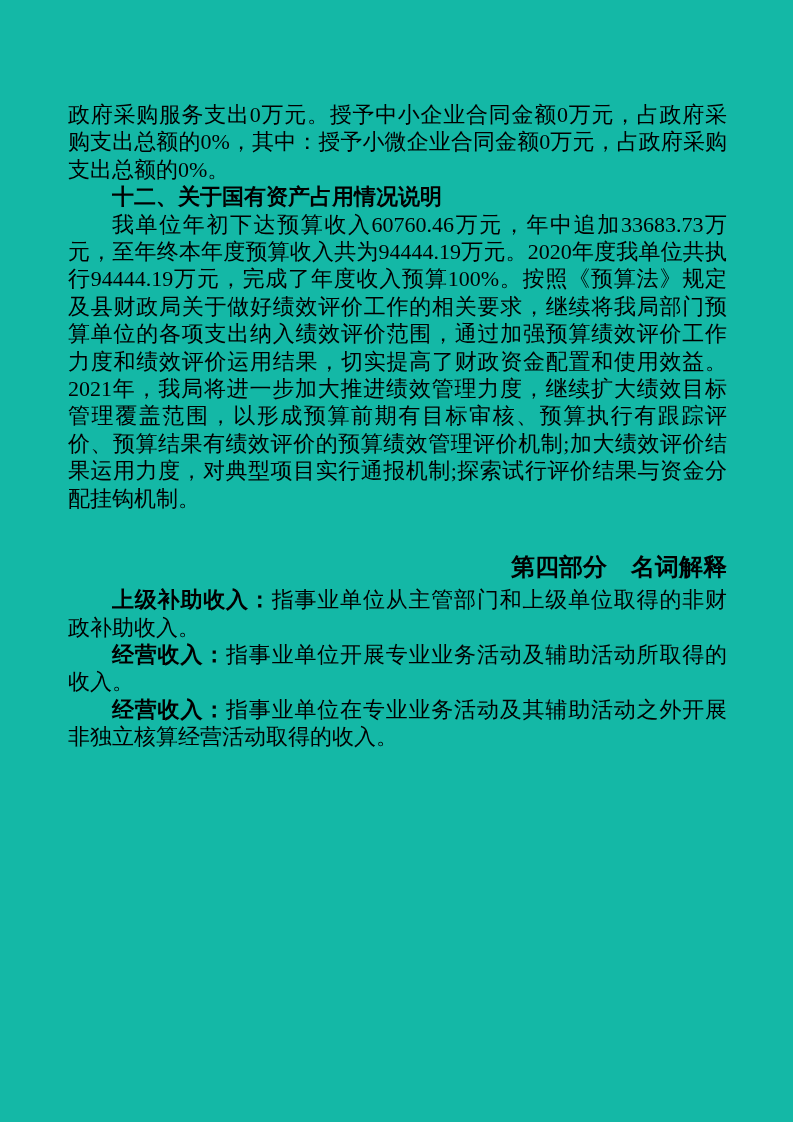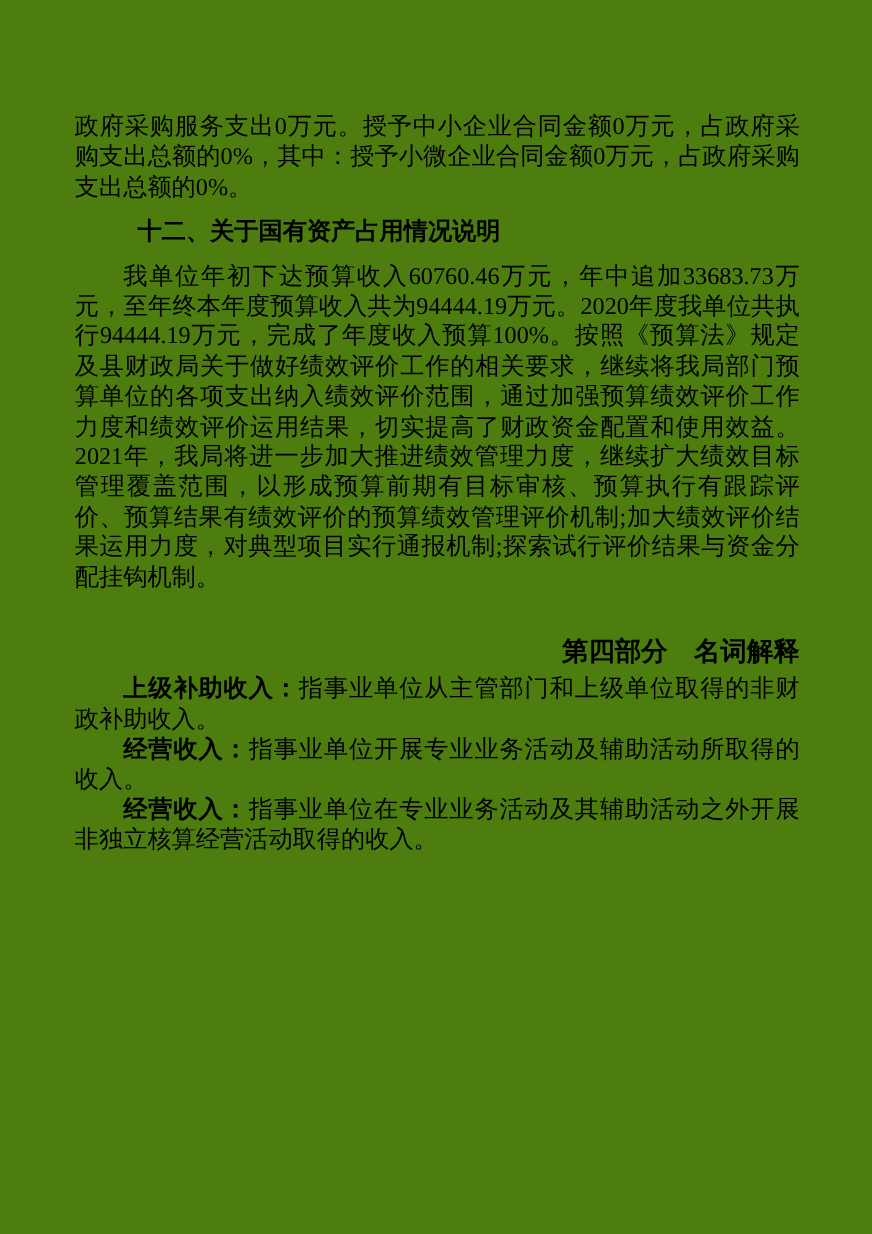--- a/index.html
+++ b/index.html
@@ -9,42 +9,42 @@
   body {
     width: 793px;
     height: 1122px;
     background: #ffffff;
     font-family: "Liberation Serif", "DejaVu Serif", serif;
   }
   .page {
     position: relative;
     width: 793px;
     height: 1122px;
-    background: #4d7c0f;
+    background: #14b8a6;
     overflow: hidden;
   }
   .content {
     position: absolute;
     left: 68px;
     top: 101px;
     width: 659px;
     color: #000000;
     font-size: 22px;
     line-height: 27.4px;
     text-align: justify;
   }
   .para {
     margin: 0;
     text-indent: 2em;
   }
   .para.flush {
     text-indent: 0;
   }
   .heading {
-    margin: 13px;
+    margin: 0;
     font-size: 22px;
     line-height: 27.4px;
     font-weight: bold;
     text-indent: 2em;
     text-align: left;
   }
   .part-title {
     margin: 39px 0 3px 0;
     font-size: 24px;
     line-height: 32px;

